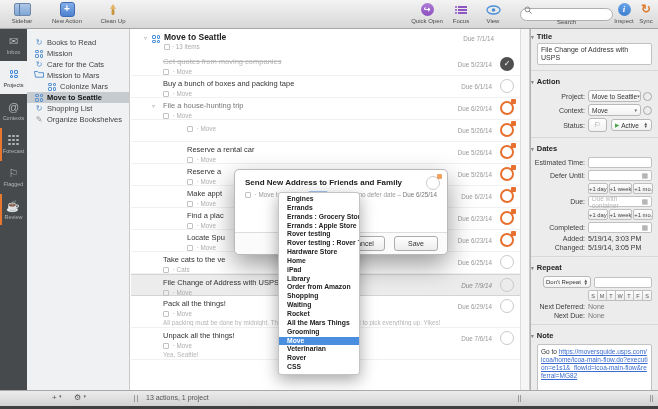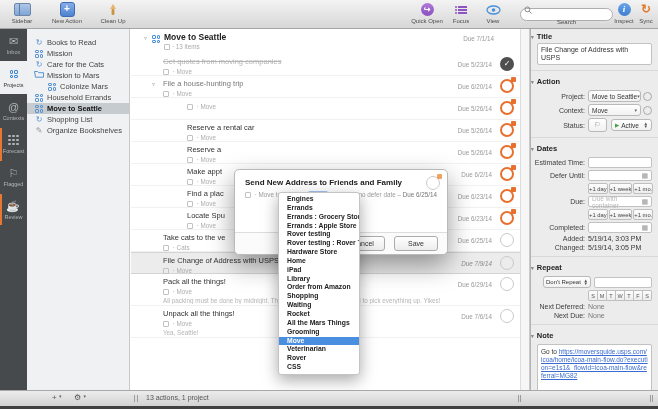--- a/index.html
+++ b/index.html
@@ -333,31 +333,20 @@
         <span class="sb-ic">
           <span class="sq4">
             <i></i>
             <i></i>
             <i></i>
             <i></i>
           </span>
         </span>
         <span>Colonize Mars</span>
       </div>
-      <div class="sb-item">
-        <span class="sb-ic">
-          <span class="sq4">
-            <i></i>
-            <i></i>
-            <i></i>
-            <i></i>
-          </span>
-        </span>
-        <span>Household Errands</span>
-      </div>
       <div class="sb-item sel">
         <span class="sb-ic">
           <span class="sq4">
             <i></i>
             <i></i>
             <i></i>
             <i></i>
           </span>
         </span>
         <span>Move to Seattle</span>
@@ -394,20 +383,29 @@
     </div>
     <div id="rows">
         <div class="row">
           <div class="title donetxt">Get quotes from moving companies</div>
           <div class="meta">
             <span class="msq"></span>
             <span>&nbsp;· Move</span>
           </div>
           <div class="due">Due 5/23/14</div>
           <div class="circle done">✓</div>
+        </div>
+        <div class="row">
+          <div class="title">Buy a bunch of boxes and packing tape</div>
+          <div class="meta">
+            <span class="msq"></span>
+            <span>&nbsp;· Move</span>
+          </div>
+          <div class="due">Due 6/1/14</div>
+          <div class="circle open"></div>
         </div>
         <div class="row">
           <span class="rowdis">▿</span>
           <div class="title grouptxt">File a house-hunting trip</div>
           <div class="meta">
             <span class="msq"></span>
             <span>&nbsp;· Move</span>
           </div>
           <div class="due">Due 6/20/14</div>
           <div class="circle due"></div>

